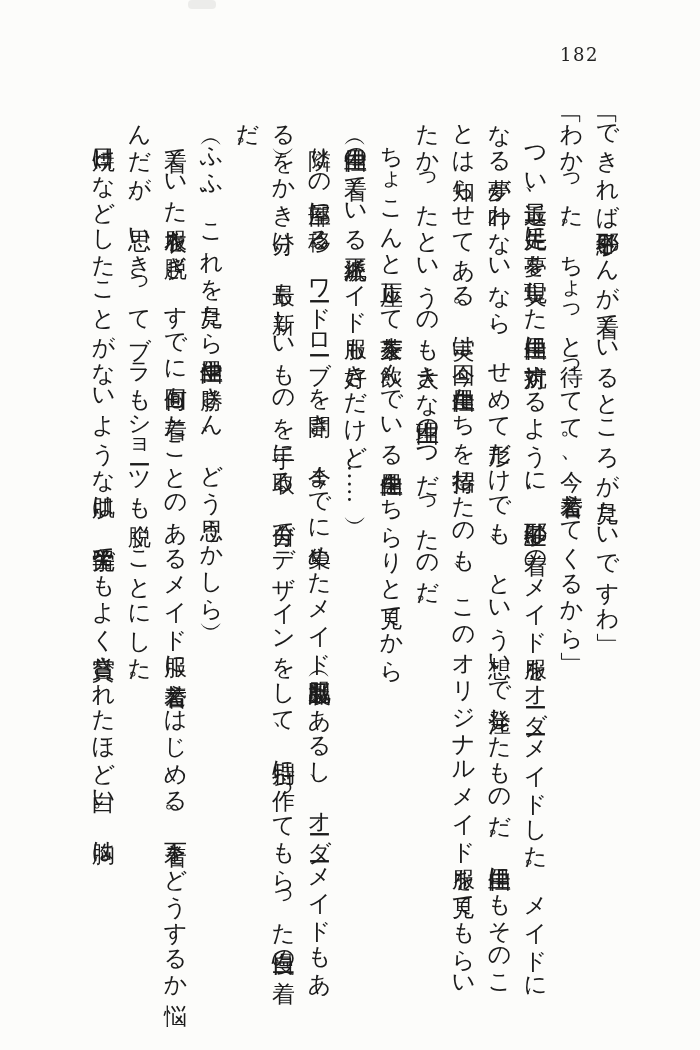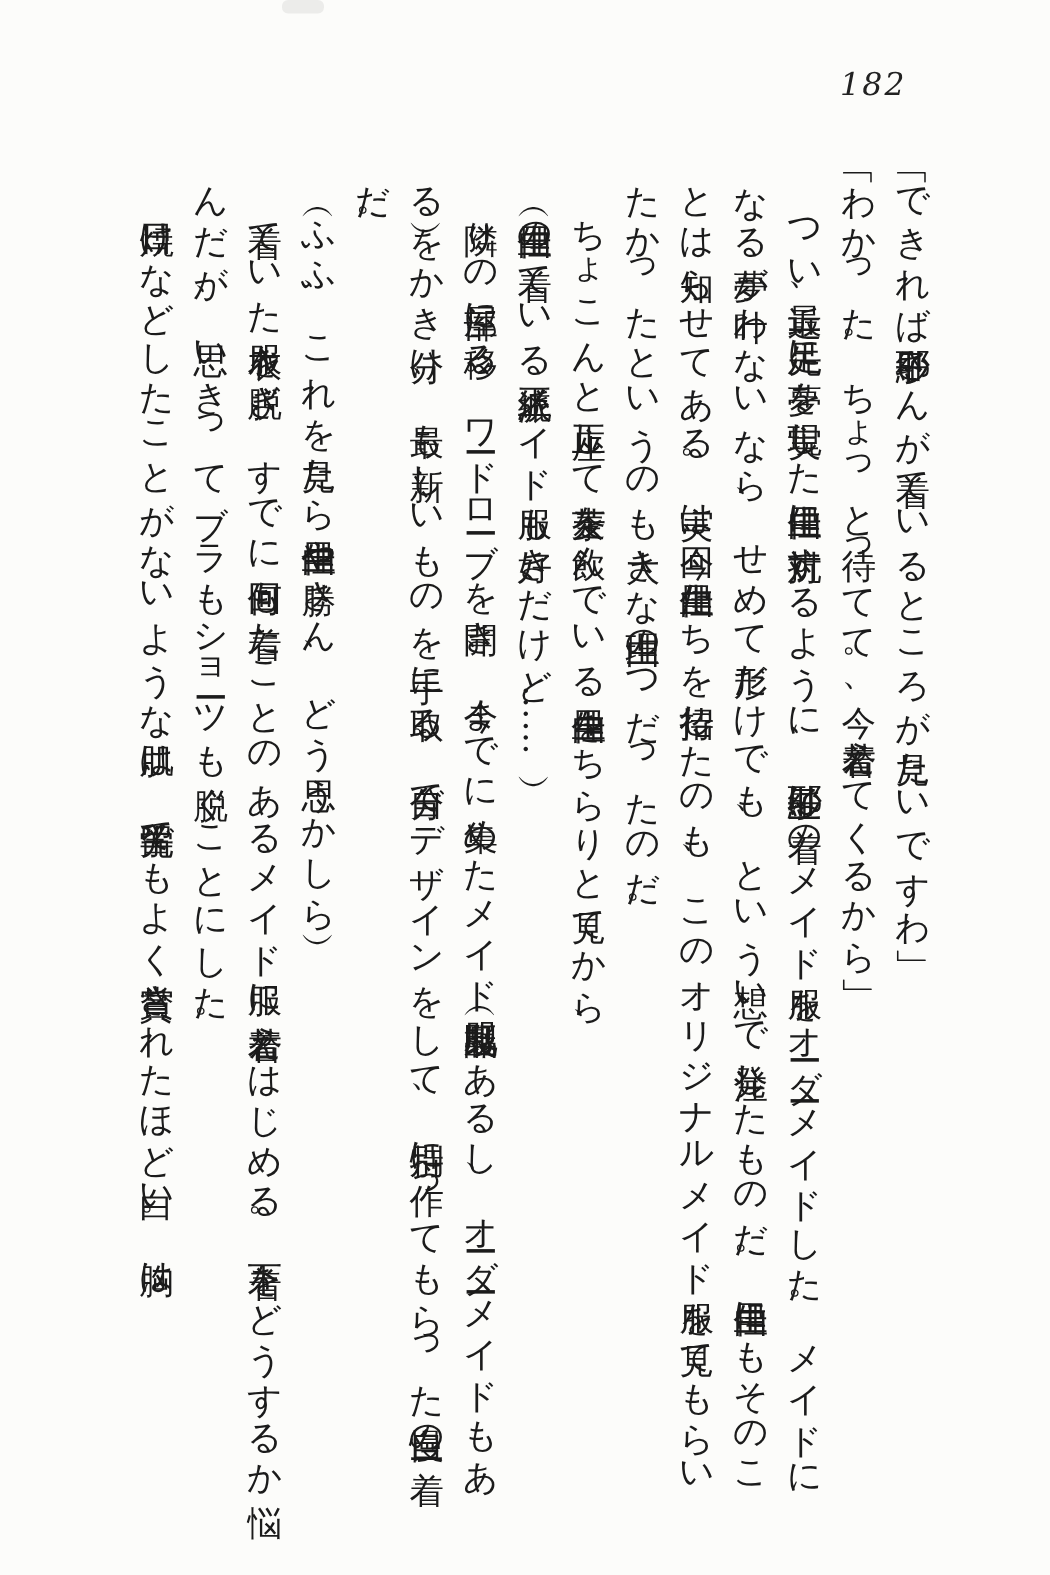--- a/index.html
+++ b/index.html
@@ -11,22 +11,21 @@
     width: 700px;
     height: 1050px;
     background: #fcfcfa;
     overflow: hidden;
     font-family: "DejaVu Serif", "Liberation Serif", serif;
   }
   .page-number {
     position: absolute;
     top: 44px;
     left: 560px;
-    font-size: 21px;
-    font-style: italic;
+    font-size: 18px;
     letter-spacing: 1.5px;
     color: #222222;
   }
   .text-block {
     position: absolute;
     top: 108px;
     right: 74px;
     width: 576px;
     height: 894px;
     writing-mode: vertical-rl;

